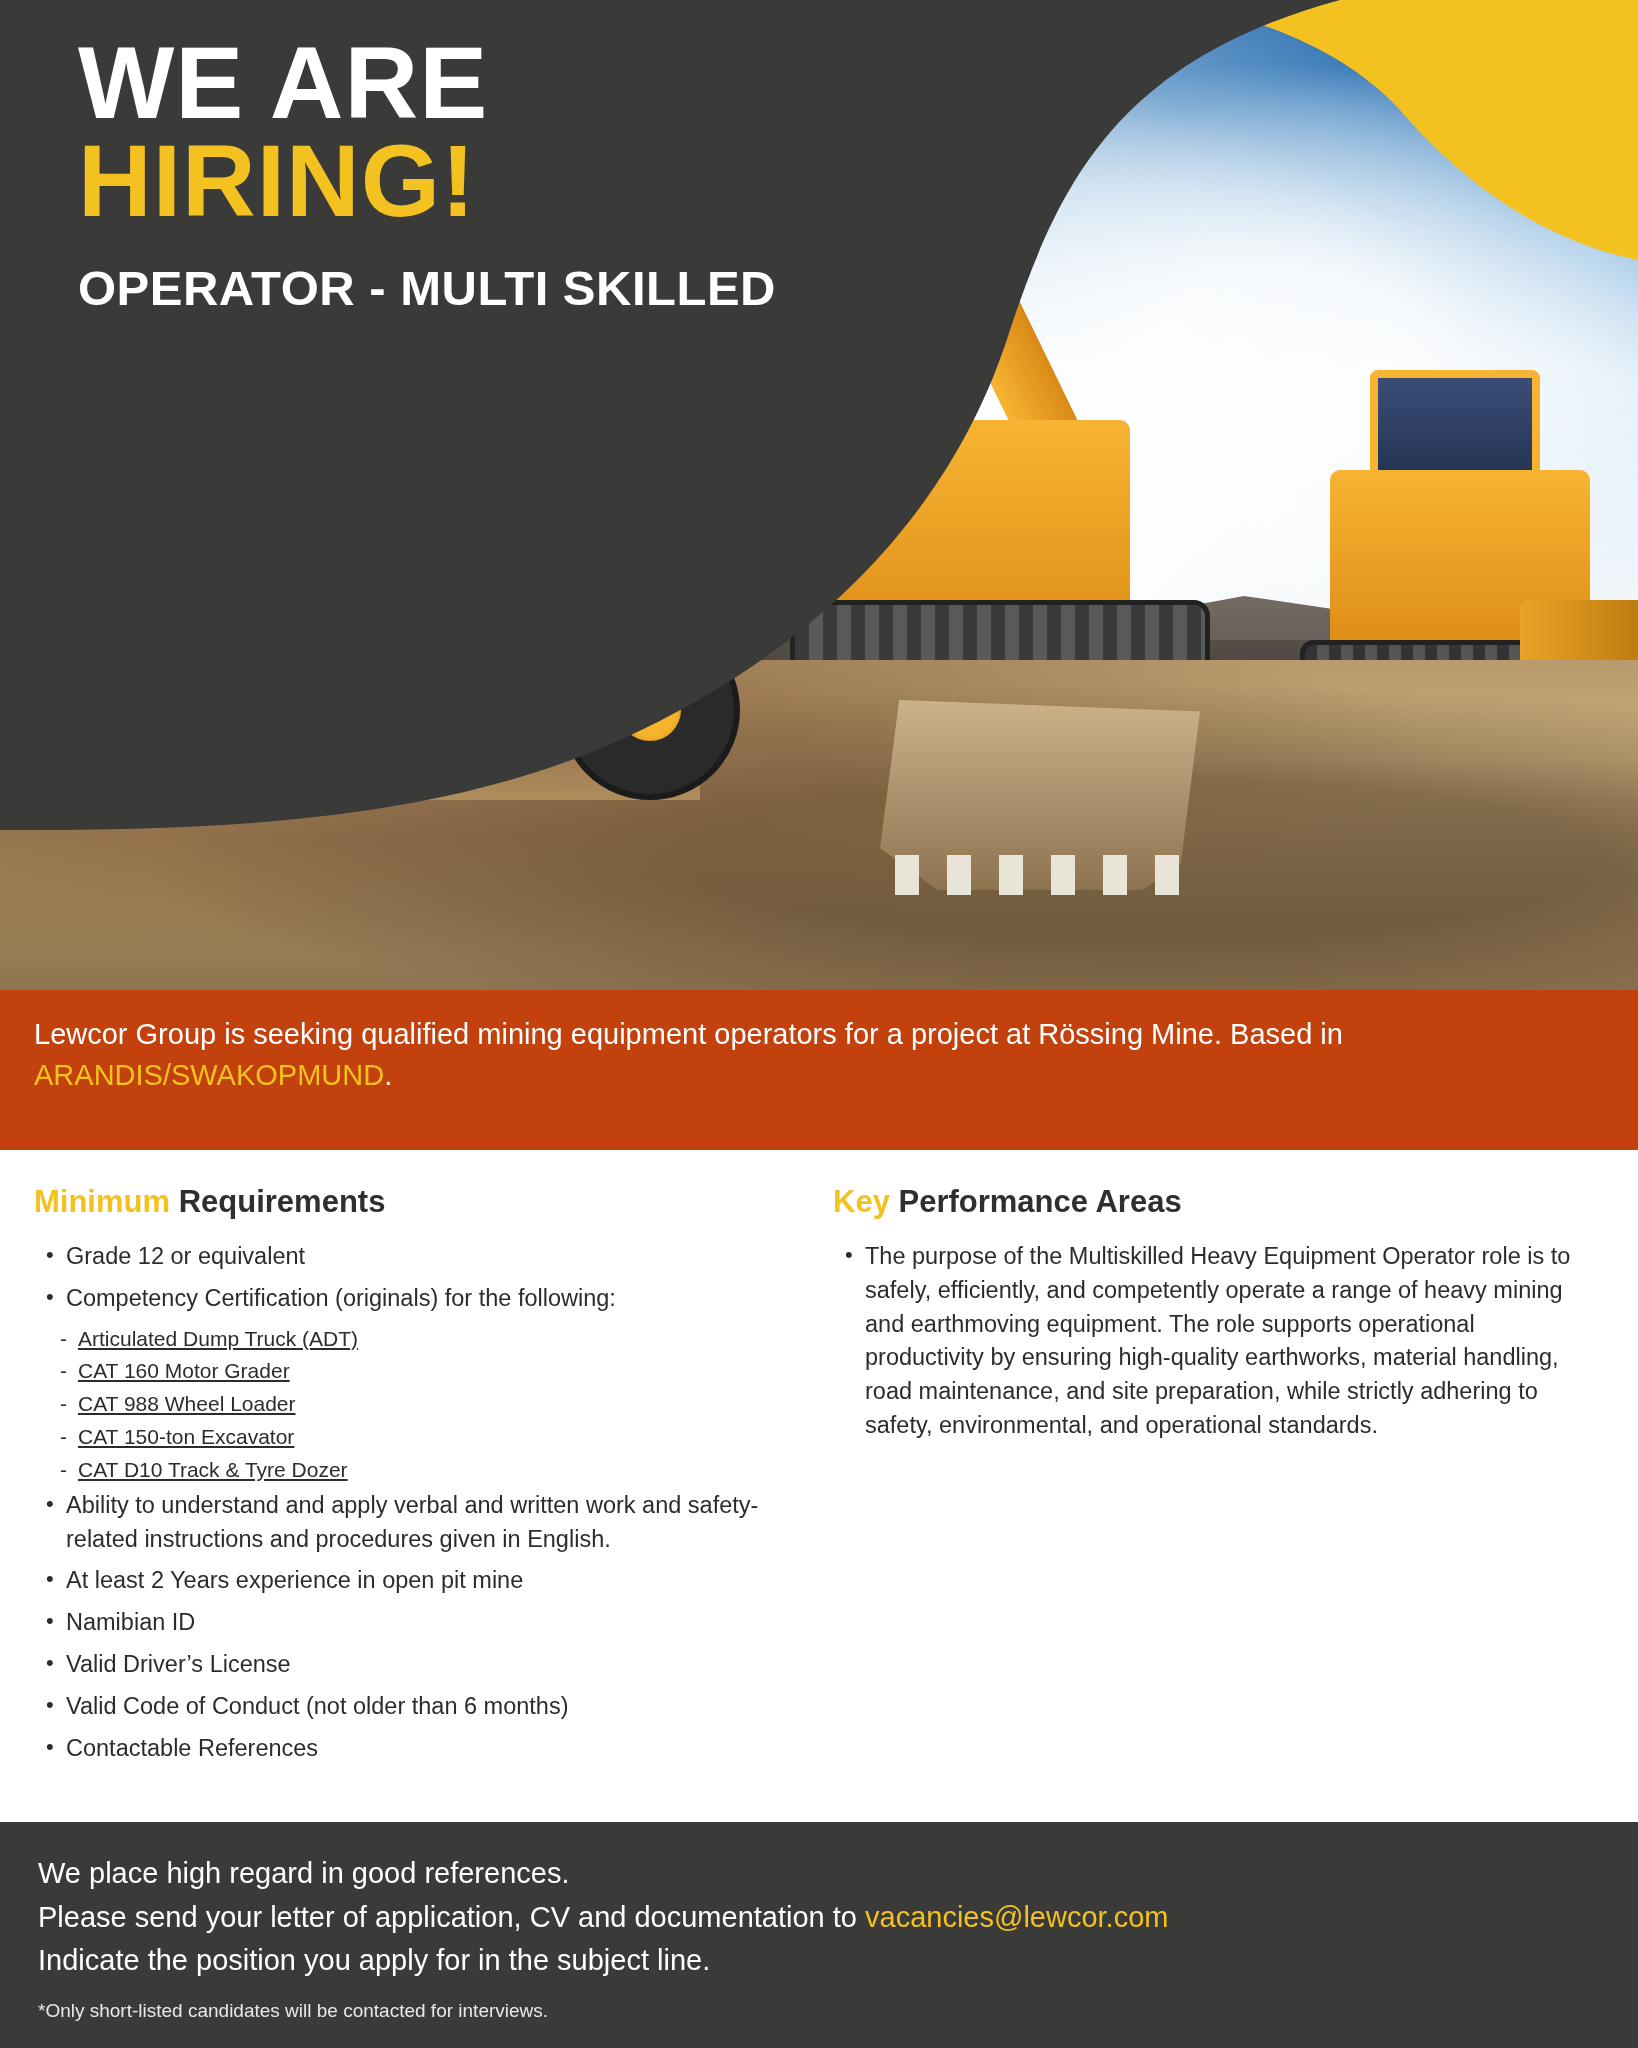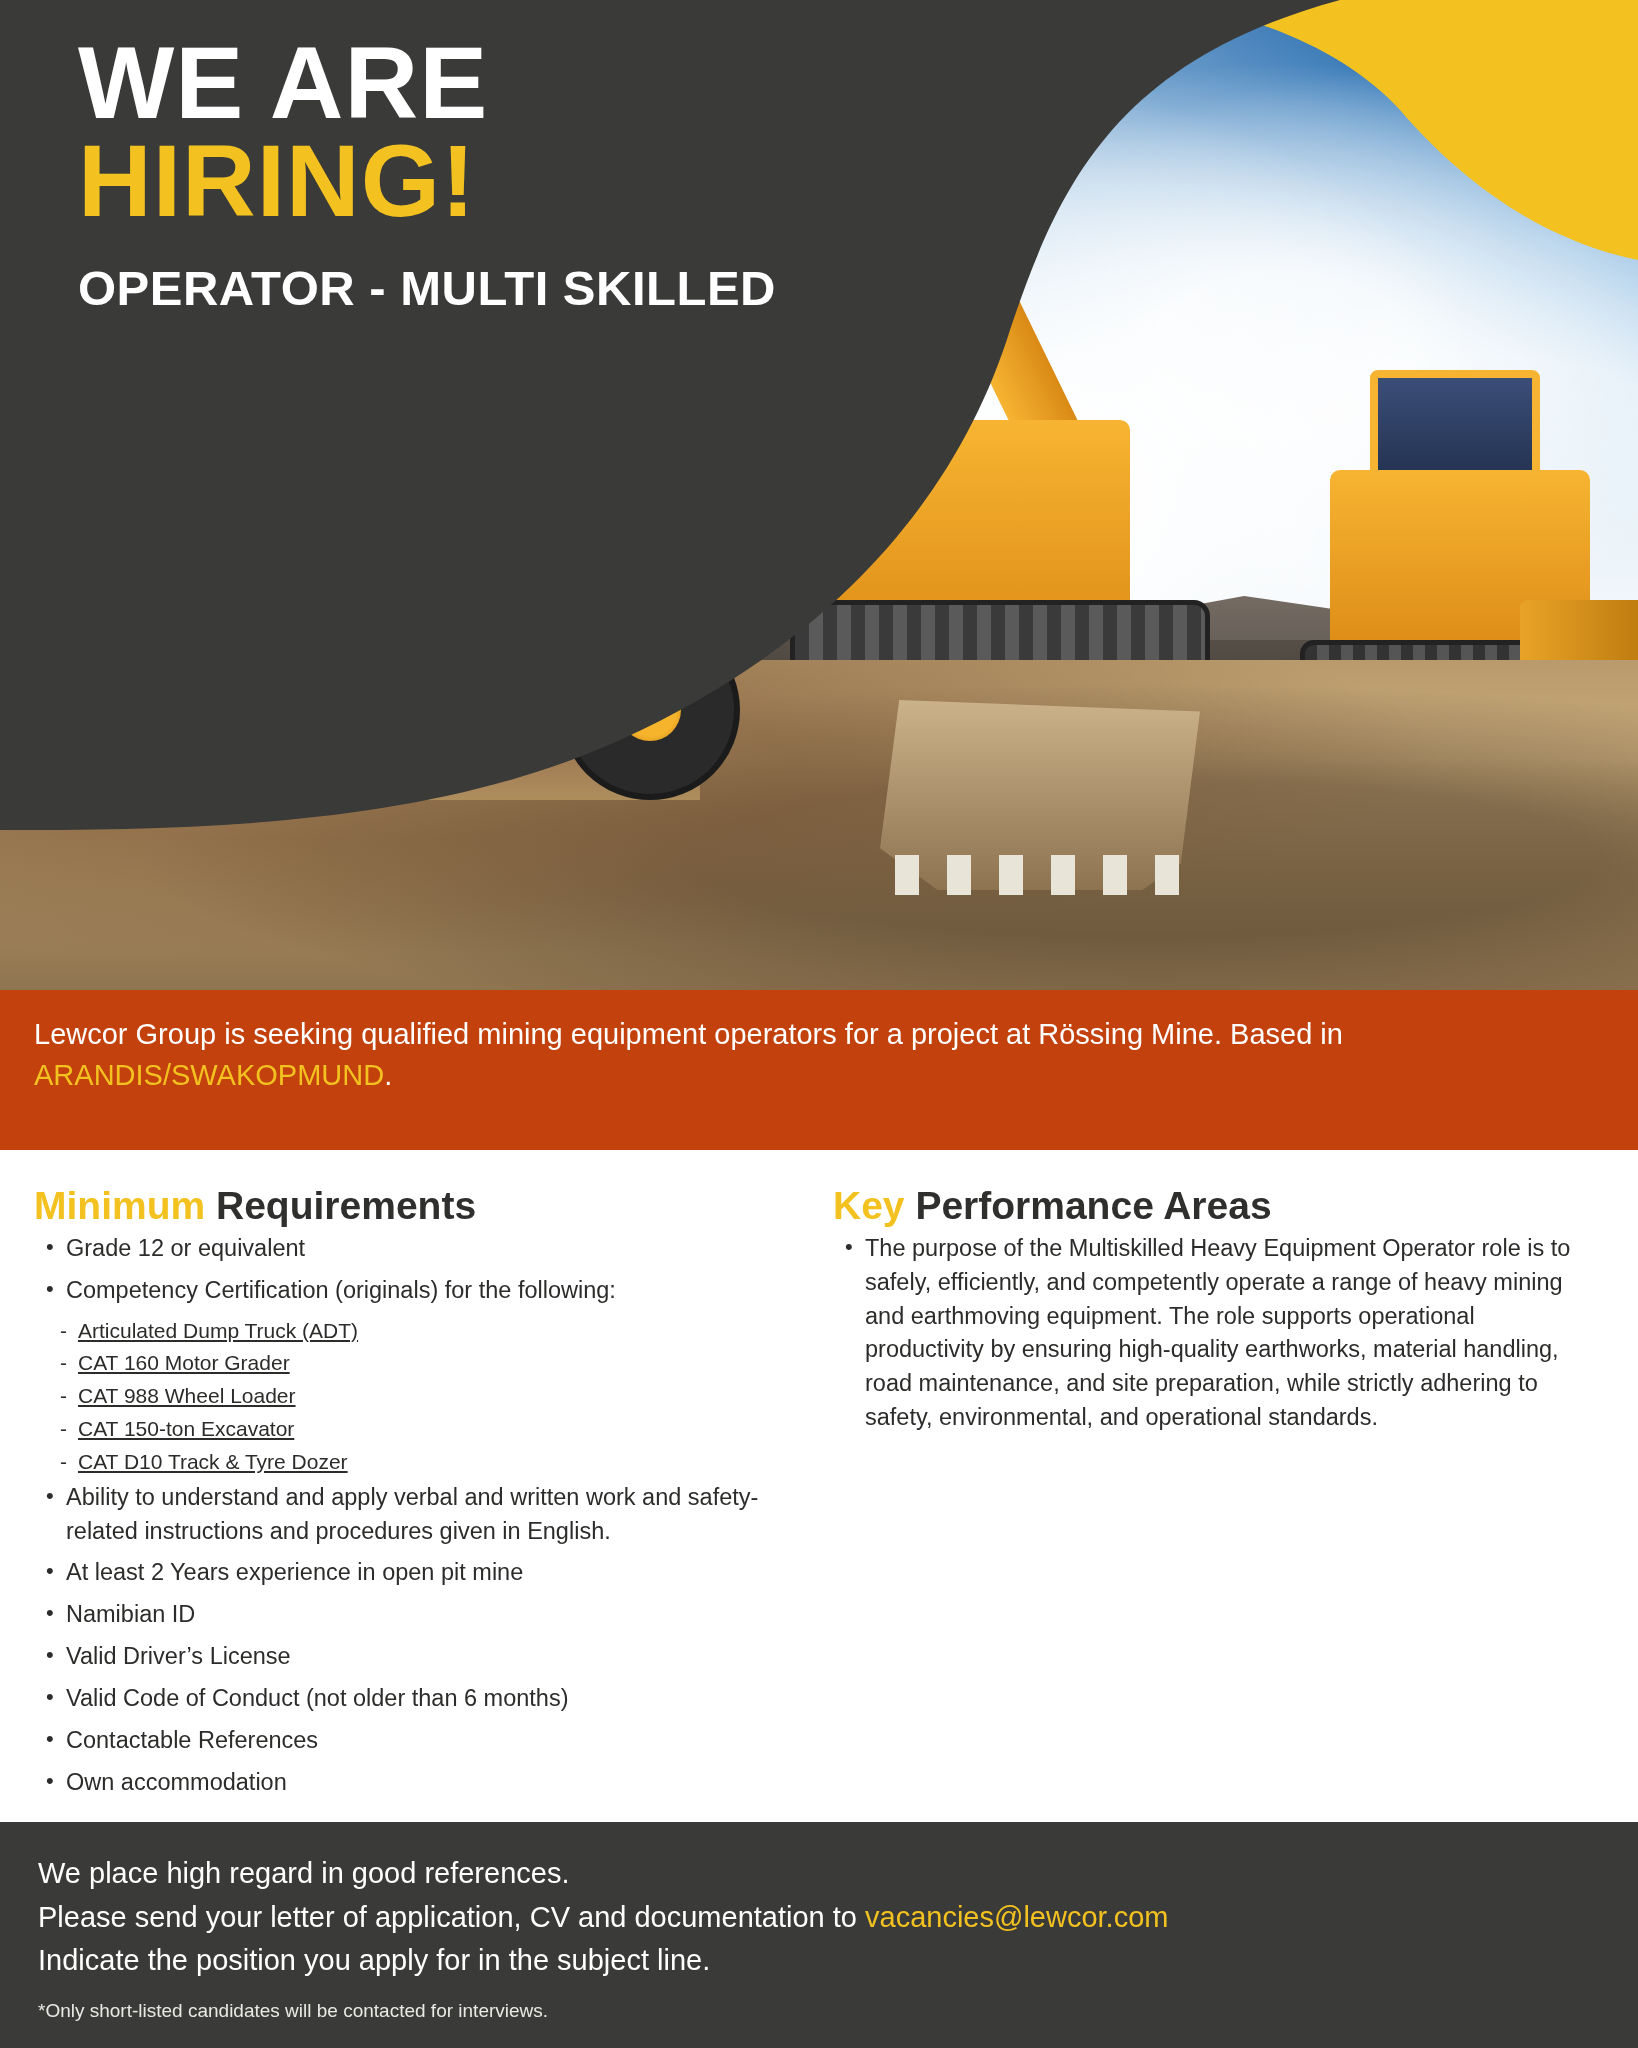--- a/index.html
+++ b/index.html
@@ -239,24 +239,24 @@
     position: absolute;
     left: 0; top: 1150px;
     width: 1638px; height: 672px;
     background: #ffffff;
     display: flex;
     padding: 34px 34px 0 34px;
   }
   .col { width: 50%; padding-right: 24px; }
   .col-right { padding-left: 14px; }
   .sec-title {
-    font-size: 39px;
+    font-size: 31px;
     font-weight: bold;
     color: #2f2f2d;
-    margin-bottom: 4px;
+    margin-bottom: 20px;
   }
   .sec-title .y { color: #f3c220; }
   ul.list { list-style: none; }
   ul.list > li {
     position: relative;
     font-size: 23.5px;
     color: #2c2c2a;
     line-height: 1.44;
     padding-left: 32px;
     margin-bottom: 8px;
@@ -367,21 +367,20 @@
         <li>CAT 150-ton Excavator</li>
         <li>CAT D10 Track &amp; Tyre Dozer</li>
       </ul>
       <ul class="list">
         <li>Ability to understand and apply verbal and written work and safety-related instructions and procedures given in English.</li>
         <li>At least 2 Years experience in open pit mine</li>
         <li>Namibian ID</li>
         <li>Valid Driver’s License</li>
         <li>Valid Code of Conduct (not older than 6 months)</li>
         <li>Contactable References</li>
-        <li>Own accommodation</li>
       </ul>
     </div>
 
     <div class="col col-right">
       <div class="sec-title">
         <span class="y">Key</span><span> Performance Areas</span>
       </div>
       <ul class="list kpa">
         <li>The purpose of the Multiskilled Heavy Equipment Operator role is to safely, efficiently, and competently operate a range of heavy mining and earthmoving equipment. The role supports operational productivity by ensuring high-quality earthworks, material handling, road maintenance, and site preparation, while strictly adhering to safety, environmental, and operational standards.</li>
       </ul>

